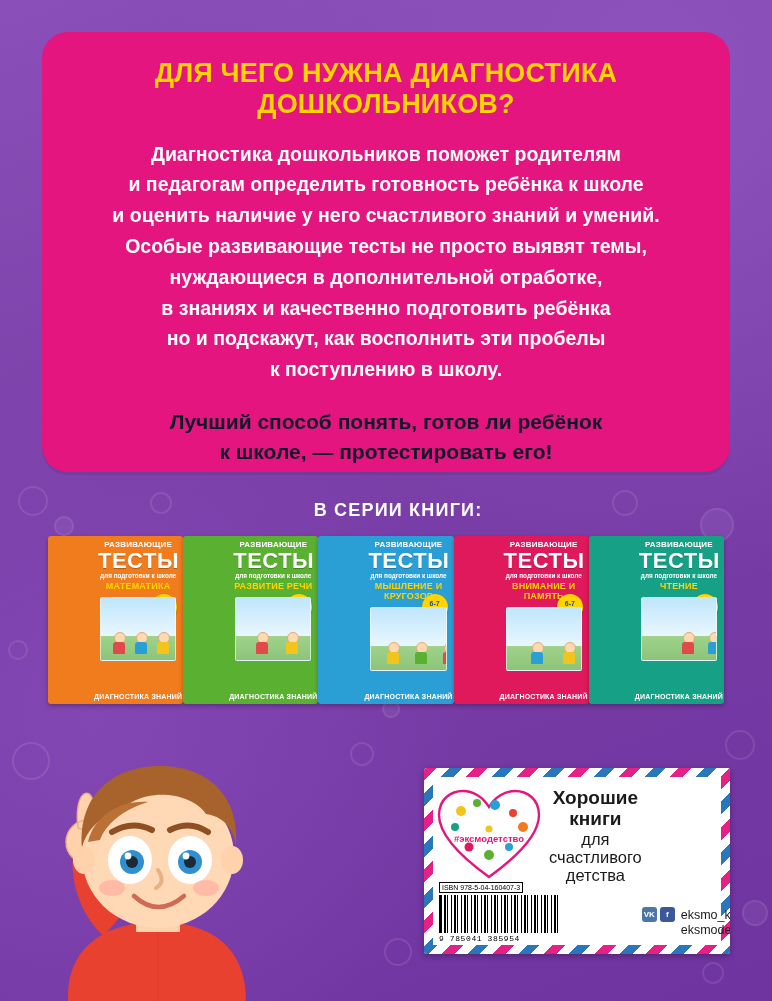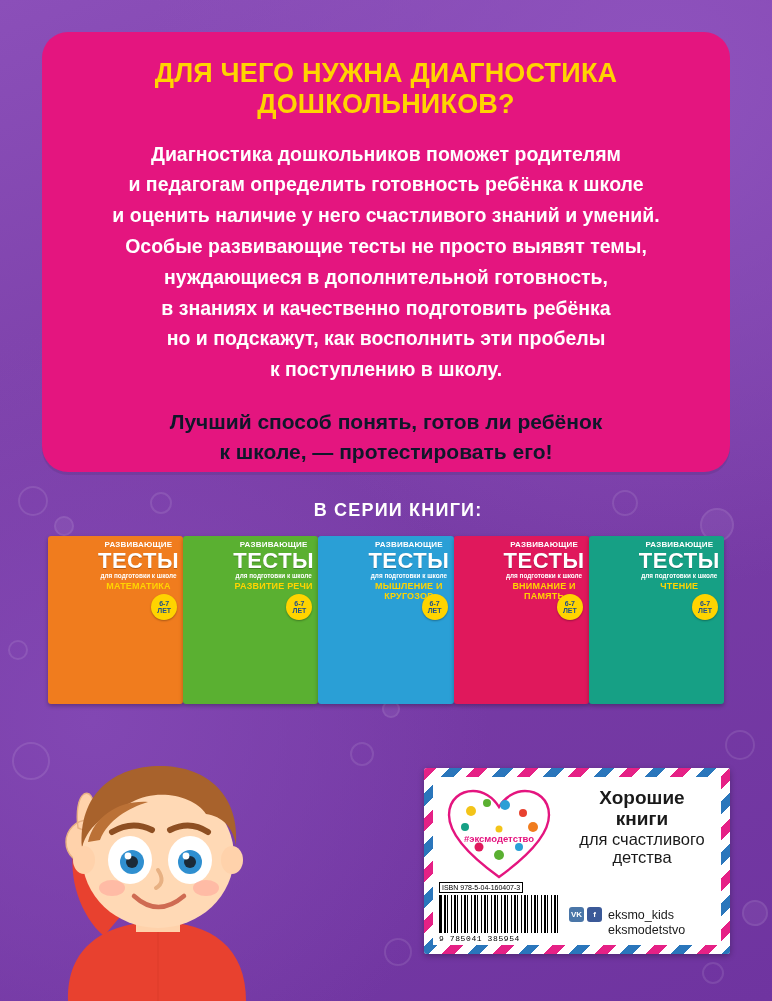--- a/index.html
+++ b/index.html
@@ -96,21 +96,21 @@
   }
   .cover {
     width: 124px;
     height: 168px;
     border-radius: 3px;
     background: #2a9fd6;
     box-shadow: 0 2px 4px rgba(0,0,0,0.28);
     position: relative;
     overflow: hidden;
     display: flex;
-    flex-direction: row;
+    flex-direction: column;
     padding-left: 45px;
   }
   .cover-top {
     padding: 5px 5px 2px 5px;
     text-align: center;
     color: #ffffff;
   }
   .cv-razv {
     font-size: 8px;
     font-weight: bold;
@@ -285,21 +285,20 @@
     font-size: 8px;
     letter-spacing: 0.6px;
     color: #000;
     margin-top: 1px;
     font-family: "Liberation Mono", monospace;
   }
   .pub-right {
     flex: 1;
     padding: 10px 6px 6px 4px;
     display: flex;
-    flex-direction: column;
   }
   .pub-slogan {
     text-align: center;
     color: #1a1a1a;
     line-height: 1.12;
   }
   .pub-slogan .l1 { font-size: 19px; font-weight: bold; }
   .pub-slogan .l2 { font-size: 19px; font-weight: bold; }
   .pub-slogan .l3 { font-size: 16.5px; }
   .pub-slogan .l4 { font-size: 16.5px; }
@@ -352,21 +351,21 @@
   <div class="pink-panel">
     <div class="panel-title">
       <span class="ln">ДЛЯ ЧЕГО НУЖНА ДИАГНОСТИКА</span>
       <span class="ln">ДОШКОЛЬНИКОВ?</span>
     </div>
     <div class="panel-body">
       <span class="ln">Диагностика дошкольников поможет родителям</span>
       <span class="ln">и педагогам определить готовность ребёнка к школе</span>
       <span class="ln">и оценить наличие у него счастливого знаний и умений.</span>
       <span class="ln">Особые развивающие тесты не просто выявят темы,</span>
-      <span class="ln">нуждающиеся в дополнительной готовность,</span>
+      <span class="ln">нуждающиеся в дополнительной отработке,</span>
       <span class="ln">в знаниях и качественно подготовить ребёнка</span>
       <span class="ln">но и подскажут, как восполнить эти пробелы</span>
       <span class="ln">к поступлению в школу.</span>
     </div>
     <div class="panel-highlight">
       <span class="ln">Лучший способ понять, готов ли ребёнок</span>
       <span class="ln">к школе, — протестировать его!</span>
     </div>
   </div>
 

